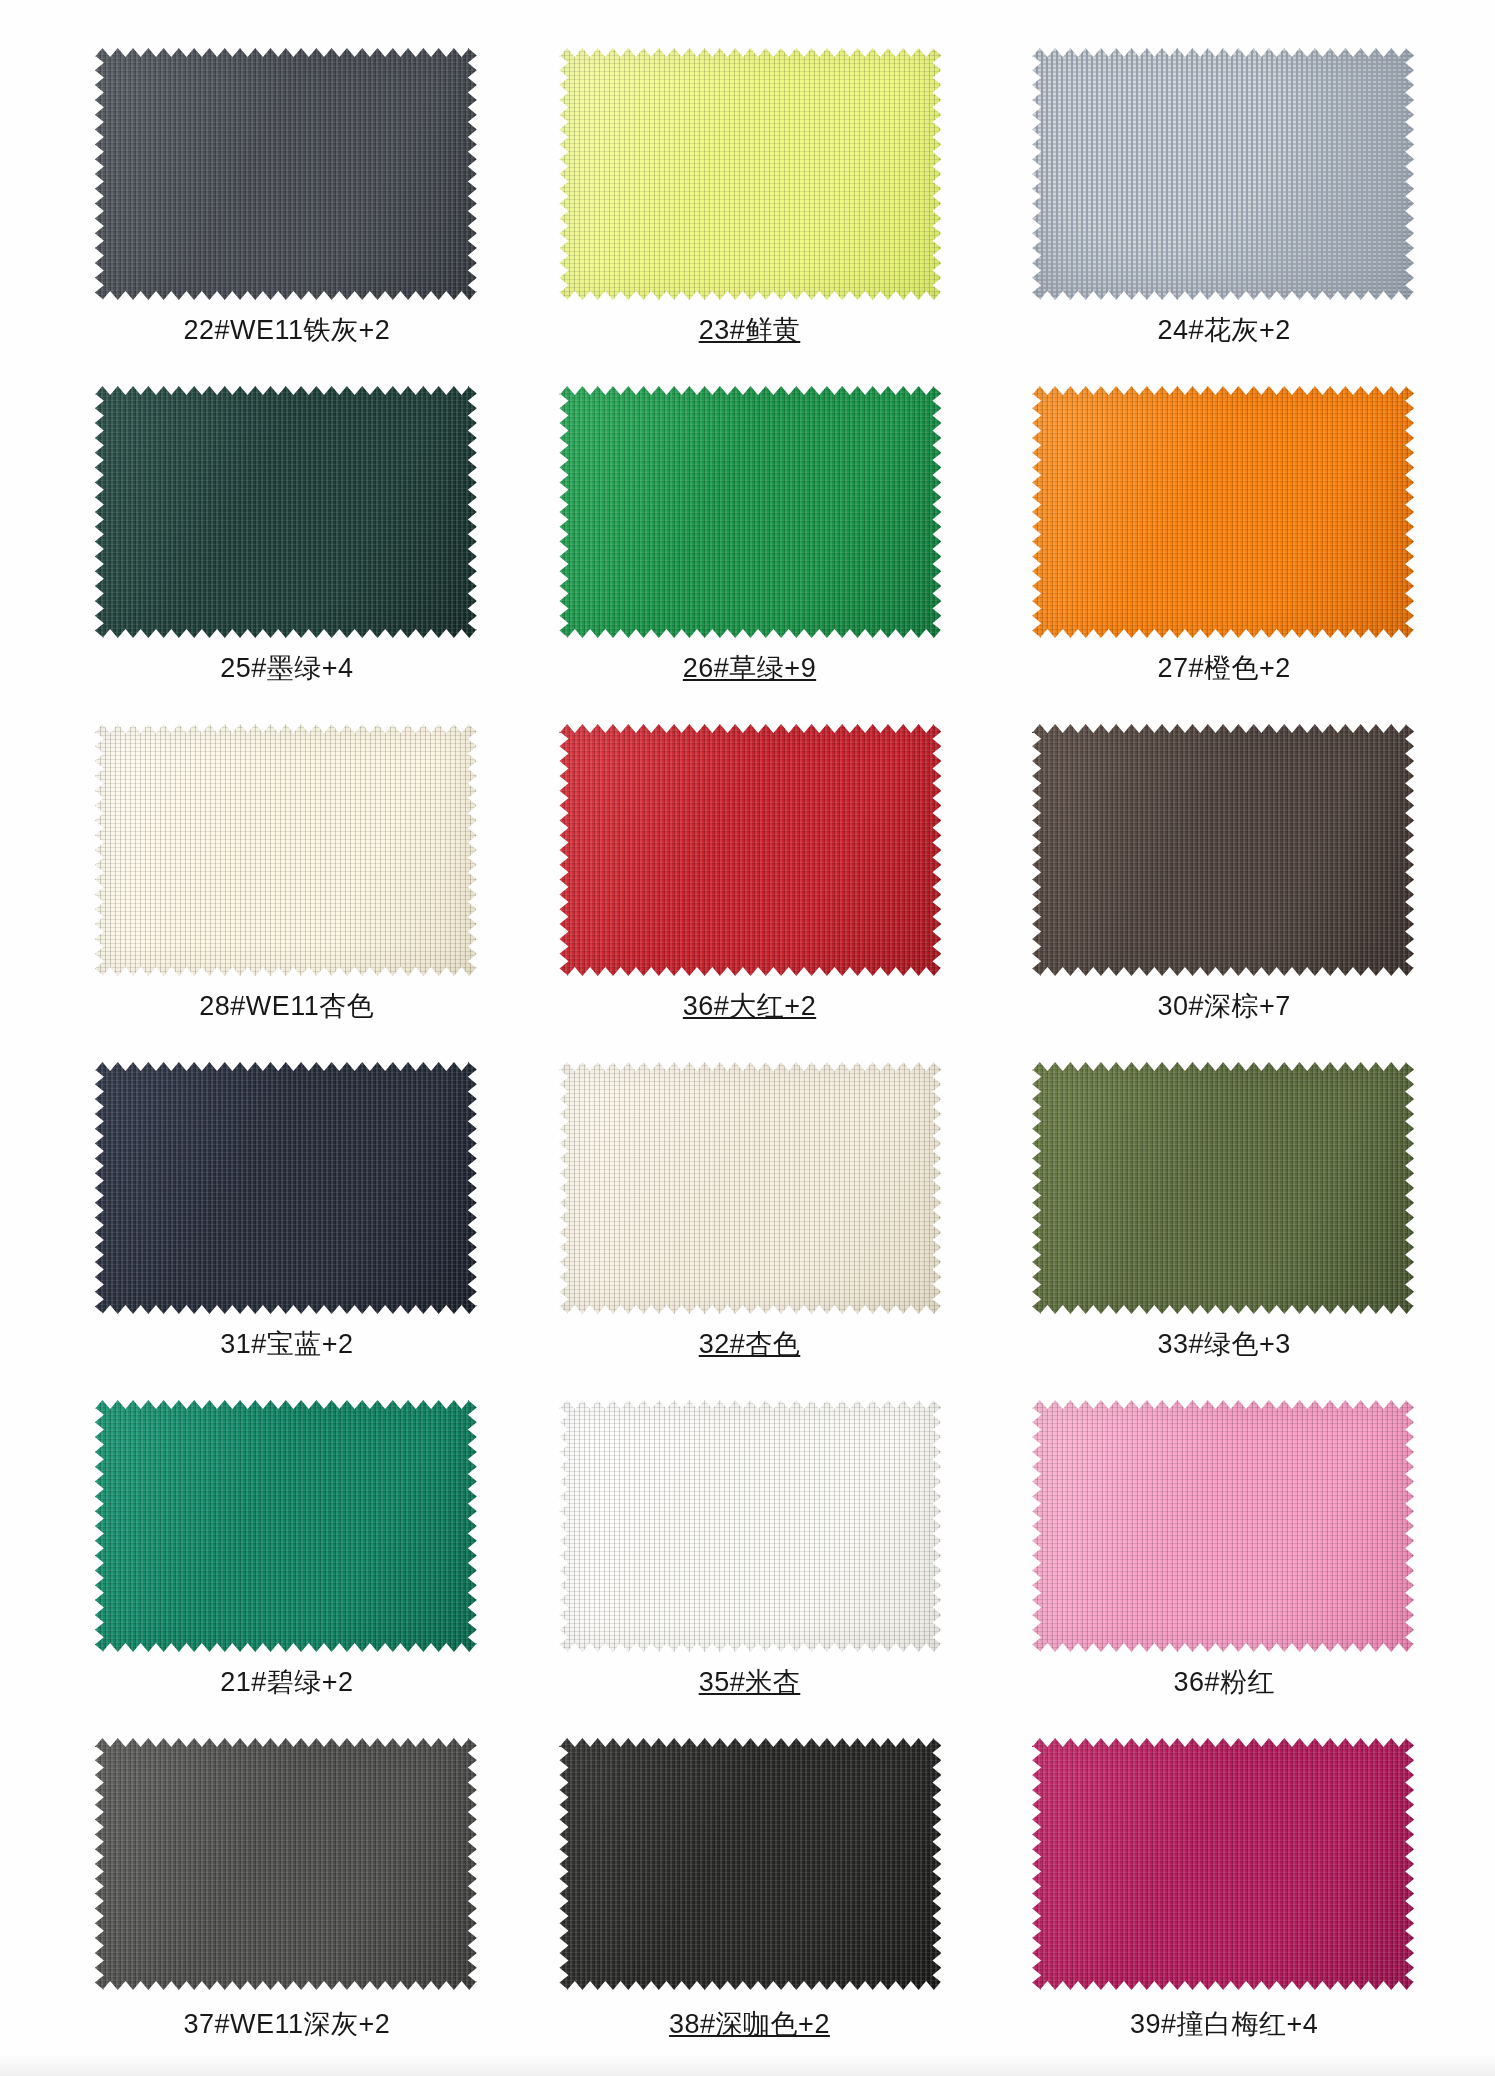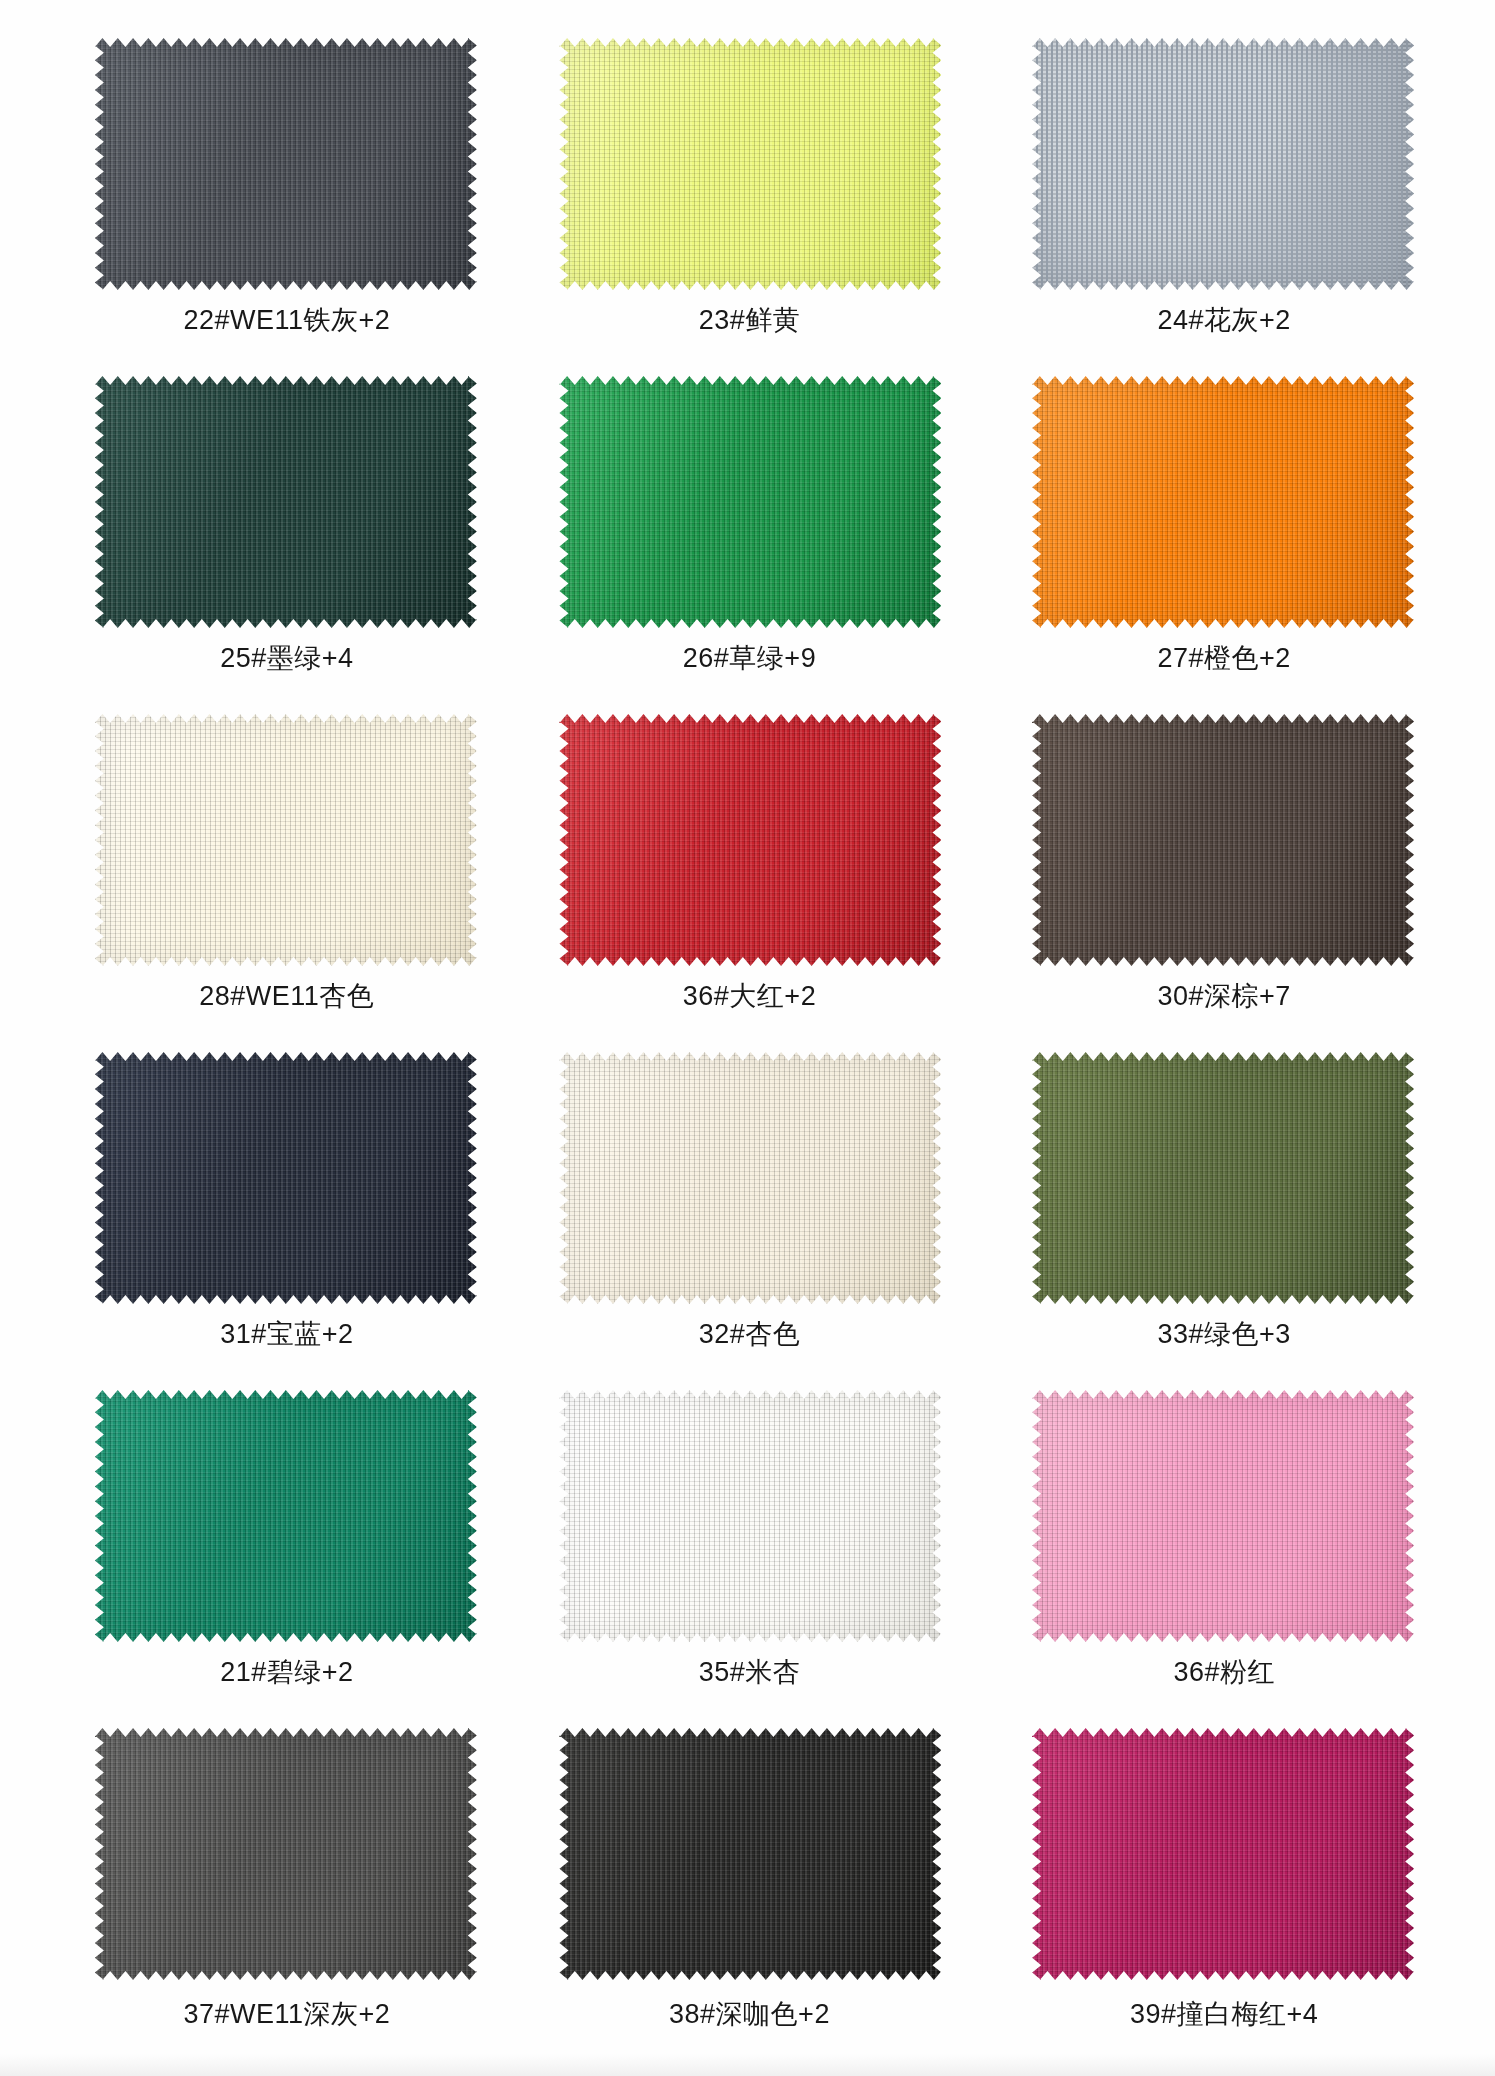--- a/index.html
+++ b/index.html
@@ -15,21 +15,21 @@
     background: #fdfdfc;
     overflow: hidden;
     position: relative;
   }
 
   #sheet {
     width: 1495px;
     height: 2076px;
     position: relative;
     background: #fefefe;
-    padding: 4px;
+    padding: 14px;
     box-sizing: border-box;
   }
 
   .grid {
     display: grid;
     grid-template-columns: repeat(3, 1fr);
     grid-template-rows: repeat(6, 1fr);
     width: 1400px;
     margin: 0 auto;
     padding-top: 34px;
@@ -85,21 +85,21 @@
     white-space: nowrap;
     text-align: center;
     line-height: 1.1;
   }
 
   
   .cell.c0 .swatch-wrap { margin-left: 10px; }
   .cell.c1 .swatch-wrap { margin-left: 6px; }
   .cell.c2 .swatch-wrap { margin-left: 18px; }
   .cell.c0 .caption { margin-left: 12px; }
-  .cell.c1 .caption { margin-left: 4px; }
+  .cell.c1 .caption { margin-left: 4px; text-decoration: underline; }
   .cell.c2 .caption { margin-left: 20px; }
 
   .r5 .caption { margin-top: 20px; }
 
   
   #bottom-fade {
     position: absolute;
     left: 0;
     bottom: 0;
     width: 100%;

